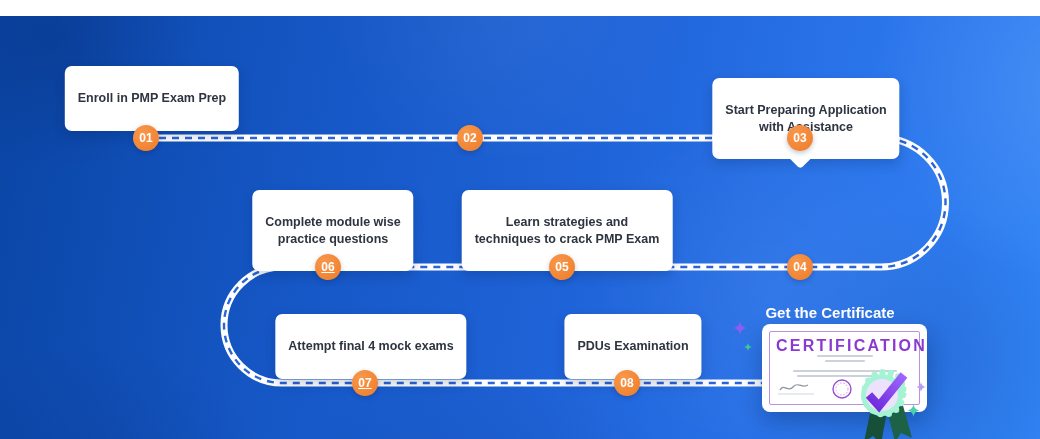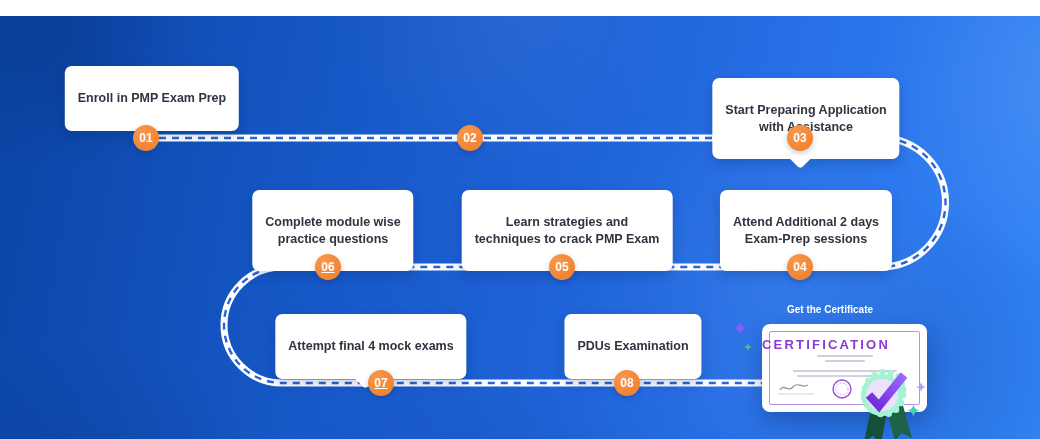--- a/index.html
+++ b/index.html
@@ -37,34 +37,34 @@
     position:absolute; z-index:4; width:26px; height:26px; border-radius:50%;
     background:radial-gradient(circle at 35% 30%,#f8974b,#ee7c28);
     color:#ffffff; font-size:12px; font-weight:700;
     display:flex; align-items:center; justify-content:center;
     box-shadow:0 2px 5px rgba(10,30,80,.25);
   }
 
   
   .cert-title{
     position:absolute; left:830px; top:288px; transform:translateX(-50%);
-    z-index:5; color:#ffffff; font-size:10px; font-weight:700; white-space:nowrap;
+    z-index:5; color:#ffffff; font-size:15px; font-weight:700; white-space:nowrap;
   }
   .cert-card{
     position:absolute; left:762px; top:308px; width:165px; height:88px; z-index:5;
     background:#ffffff; border-radius:8px;
     box-shadow:0 10px 22px rgba(3,25,75,.30);
   }
   .cert-inner{
     position:absolute; left:7px; top:7px; right:7px; bottom:7px;
     border:1px solid #b793e2; border-radius:2px;
   }
   .cert-heading{
-    position:absolute; left:0; right:0; top:13px; text-align:left;
-    color:#8b3ad1; font-size:13px; font-weight:700; letter-spacing:2.2px;
+    position:absolute; left:0; right:0; top:13px; text-align:right;
+    color:#8b3ad1; font-size:16px; font-weight:700; letter-spacing:2.2px;
   }
   .cert-line{position:absolute; left:50%; transform:translateX(-50%); height:1.5px; background:#ccd1da; border-radius:1px;}
   .cert-sig-row{position:absolute; left:14px; right:14px; bottom:11px; height:22px; z-index:2;}
   .cert-seal-svg{position:absolute; left:840px; top:330px; z-index:6;}
   .sparkle{position:absolute; z-index:7; pointer-events:none;}
 </style>
 </head>
 <body>
 
 <div class="canvas">
@@ -84,25 +84,20 @@
 
   <div class="callout" style="left:152px;top:50px;">
     <span>Enroll in PMP Exam Prep</span>
     <div class="tail"></div>
   </div>
   <div class="callout" style="left:806px;top:62px;">
     <span>Start Preparing Application
 with Assistance</span>
     <div class="tail"></div>
   </div>
-  <div class="callout" style="left:806px;top:174px;">
-    <span>Attend Additional 2 days
-Exam-Prep sessions</span>
-    <div class="tail"></div>
-  </div>
   <div class="callout" style="left:567px;top:174px;">
     <span>Learn strategies and
 techniques to crack PMP Exam</span>
     <div class="tail"></div>
   </div>
   <div class="callout" style="left:333px;top:174px;">
     <span>Complete module wise
 practice questions</span>
     <div class="tail"></div>
   </div>
@@ -126,21 +121,21 @@
     </div>
   <div class="node" style="left:787px;top:238px;">
       <span>04</span>
     </div>
   <div class="node" style="left:549px;top:238px;">
       <span>05</span>
     </div>
   <div class="node" style="left:315px;top:238px;text-decoration:underline;">
       <span>06</span>
     </div>
-  <div class="node" style="left:368px;top:354px;text-decoration:underline;">
+  <div class="node" style="left:352px;top:354px;text-decoration:underline;">
       <span>07</span>
     </div>
   <div class="node" style="left:614px;top:354px;text-align:center;">
       <span>08</span>
     </div>
 
   <div class="cert-title">Get the Certificate</div>
 
   <div class="cert-card">
     <div class="cert-inner"></div>

